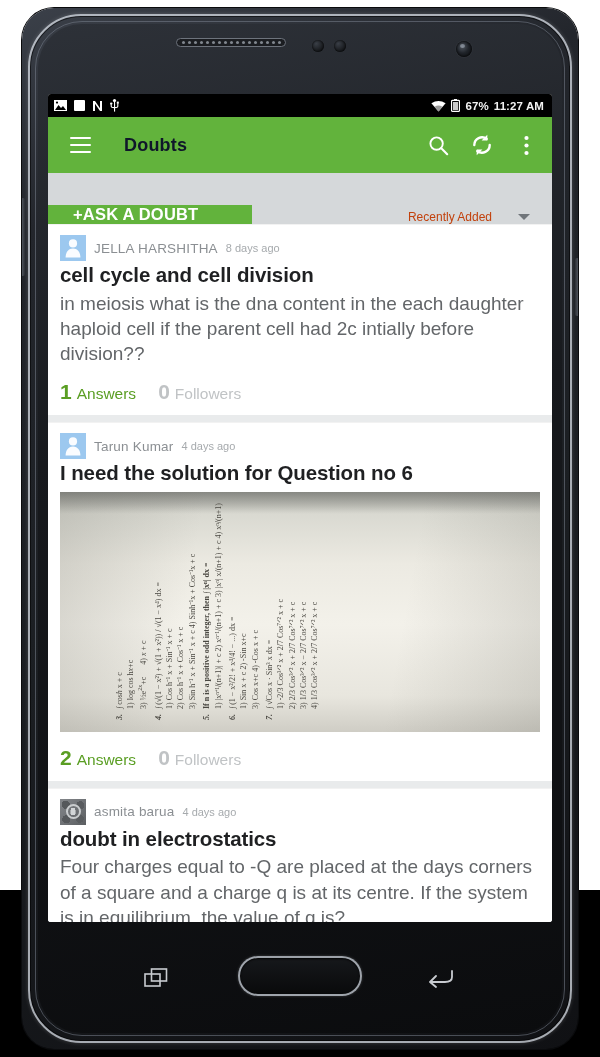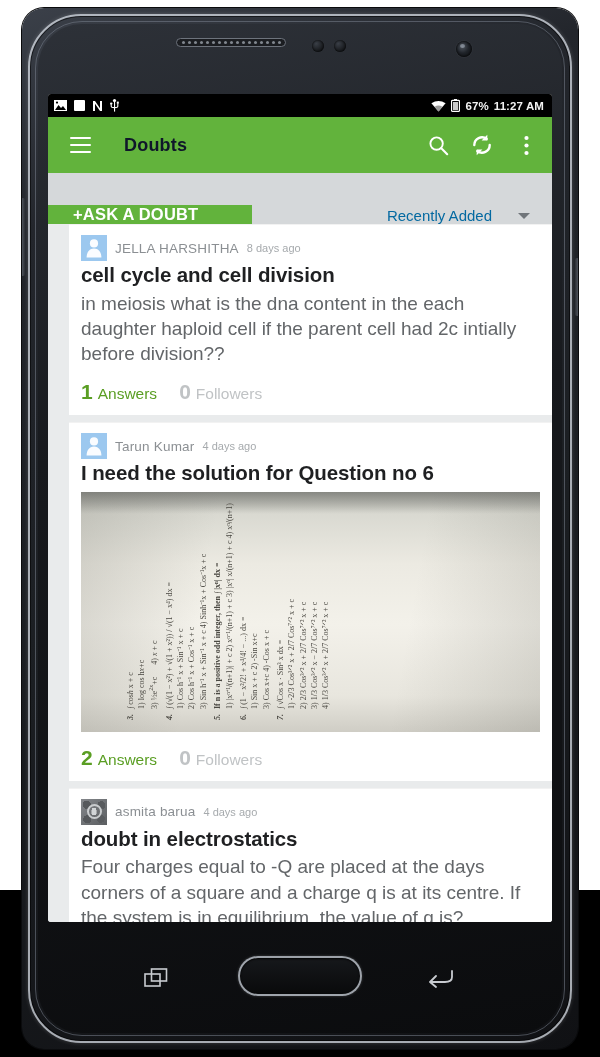--- a/index.html
+++ b/index.html
@@ -24,21 +24,21 @@
   .page-top-fill{
     position:absolute; left:0; top:0; width:600px; height:26px;
     background:#ffffff;
   }
 
   
   .device{
     position:absolute;
     left:22px; top:8px;
     width:556px; height:1041px;
-    border-radius:22px;
+    border-radius:32px;
     background:linear-gradient(160deg,#3b4049 0%, #23262c 18%, #1b1e22 55%, #101114 100%);
     box-shadow:0 0 0 1px #0a0b0d;
     overflow:hidden;
   }
   .device-inner-ring{
     position:absolute; left:6px; top:6px; right:6px; bottom:6px;
     border-radius:53px;
     border:2px solid rgba(225,230,238,.72);
     box-shadow:inset 0 0 0 1px rgba(0,0,0,.55), 0 0 4px rgba(255,255,255,.18);
     pointer-events:none;
@@ -164,32 +164,31 @@
     width:204px; background:#62b33c;
     display:flex; align-items:center; padding-left:25px;
     color:#fff; font-size:16.5px; font-weight:bold; letter-spacing:.2px;
     cursor:pointer;
   }
   .sort-wrap{
     flex:1; display:flex; align-items:center; justify-content:flex-end;
     padding-right:22px; gap:26px;
     cursor:pointer;
   }
-  .sort-label{ color:#0369a1; font-size:15px; }
+  .sort-label{ color:#c2410c; font-size:12px; }
   .caret{
     width:0;height:0;border-left:6px solid transparent;border-right:6px solid transparent;
     border-top:6px solid #70757a;
   }
 
   
   .feed{
     position:absolute; left:0; top:130px; width:504px; height:698px;
     background:#e9ebec;
     overflow:hidden;
-    padding-left:21px;
   }
   .card{
     background:#ffffff;
     margin-bottom:7px;
     padding:10px 12px 0 12px;
     border-top:1px solid #f2f2f2;
   }
   .card-head{ display:flex; align-items:center; gap:8px; }
   .avatar{
     width:26px;height:26px; flex:0 0 26px;

